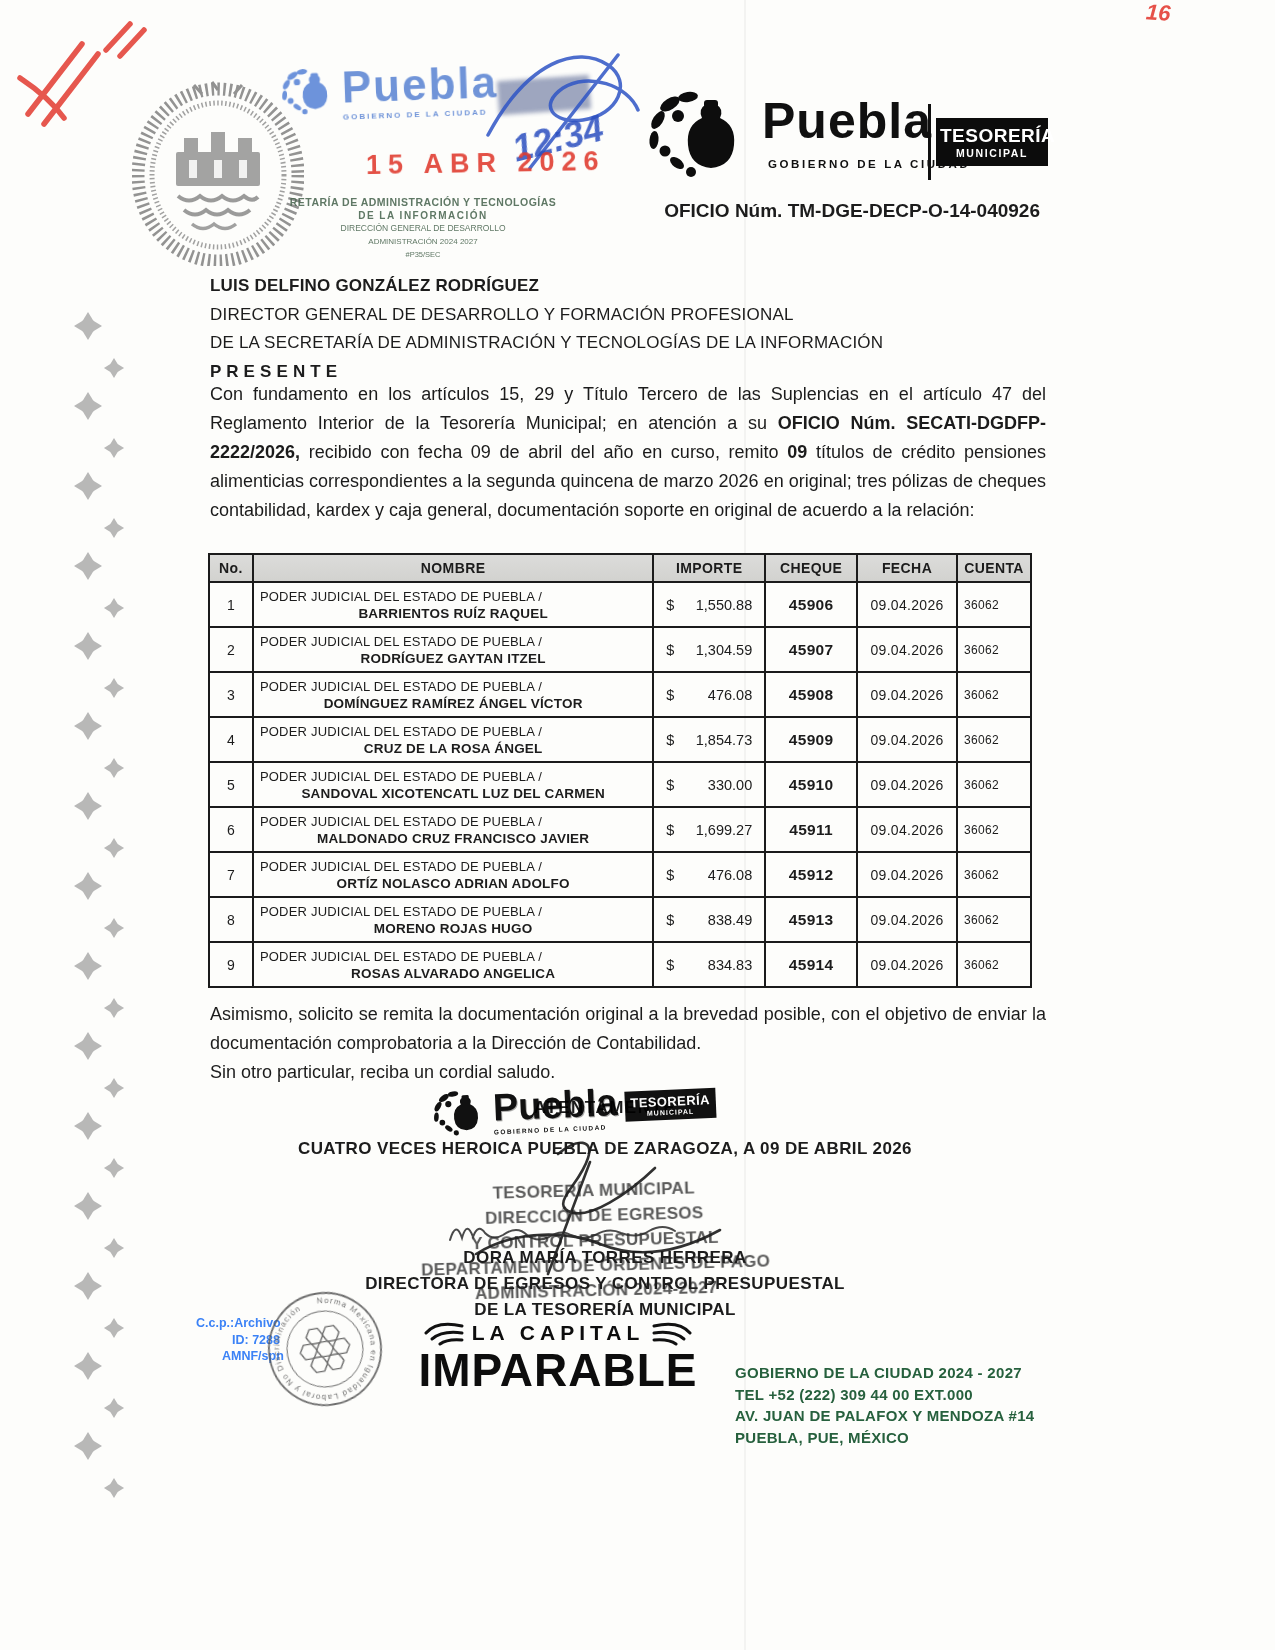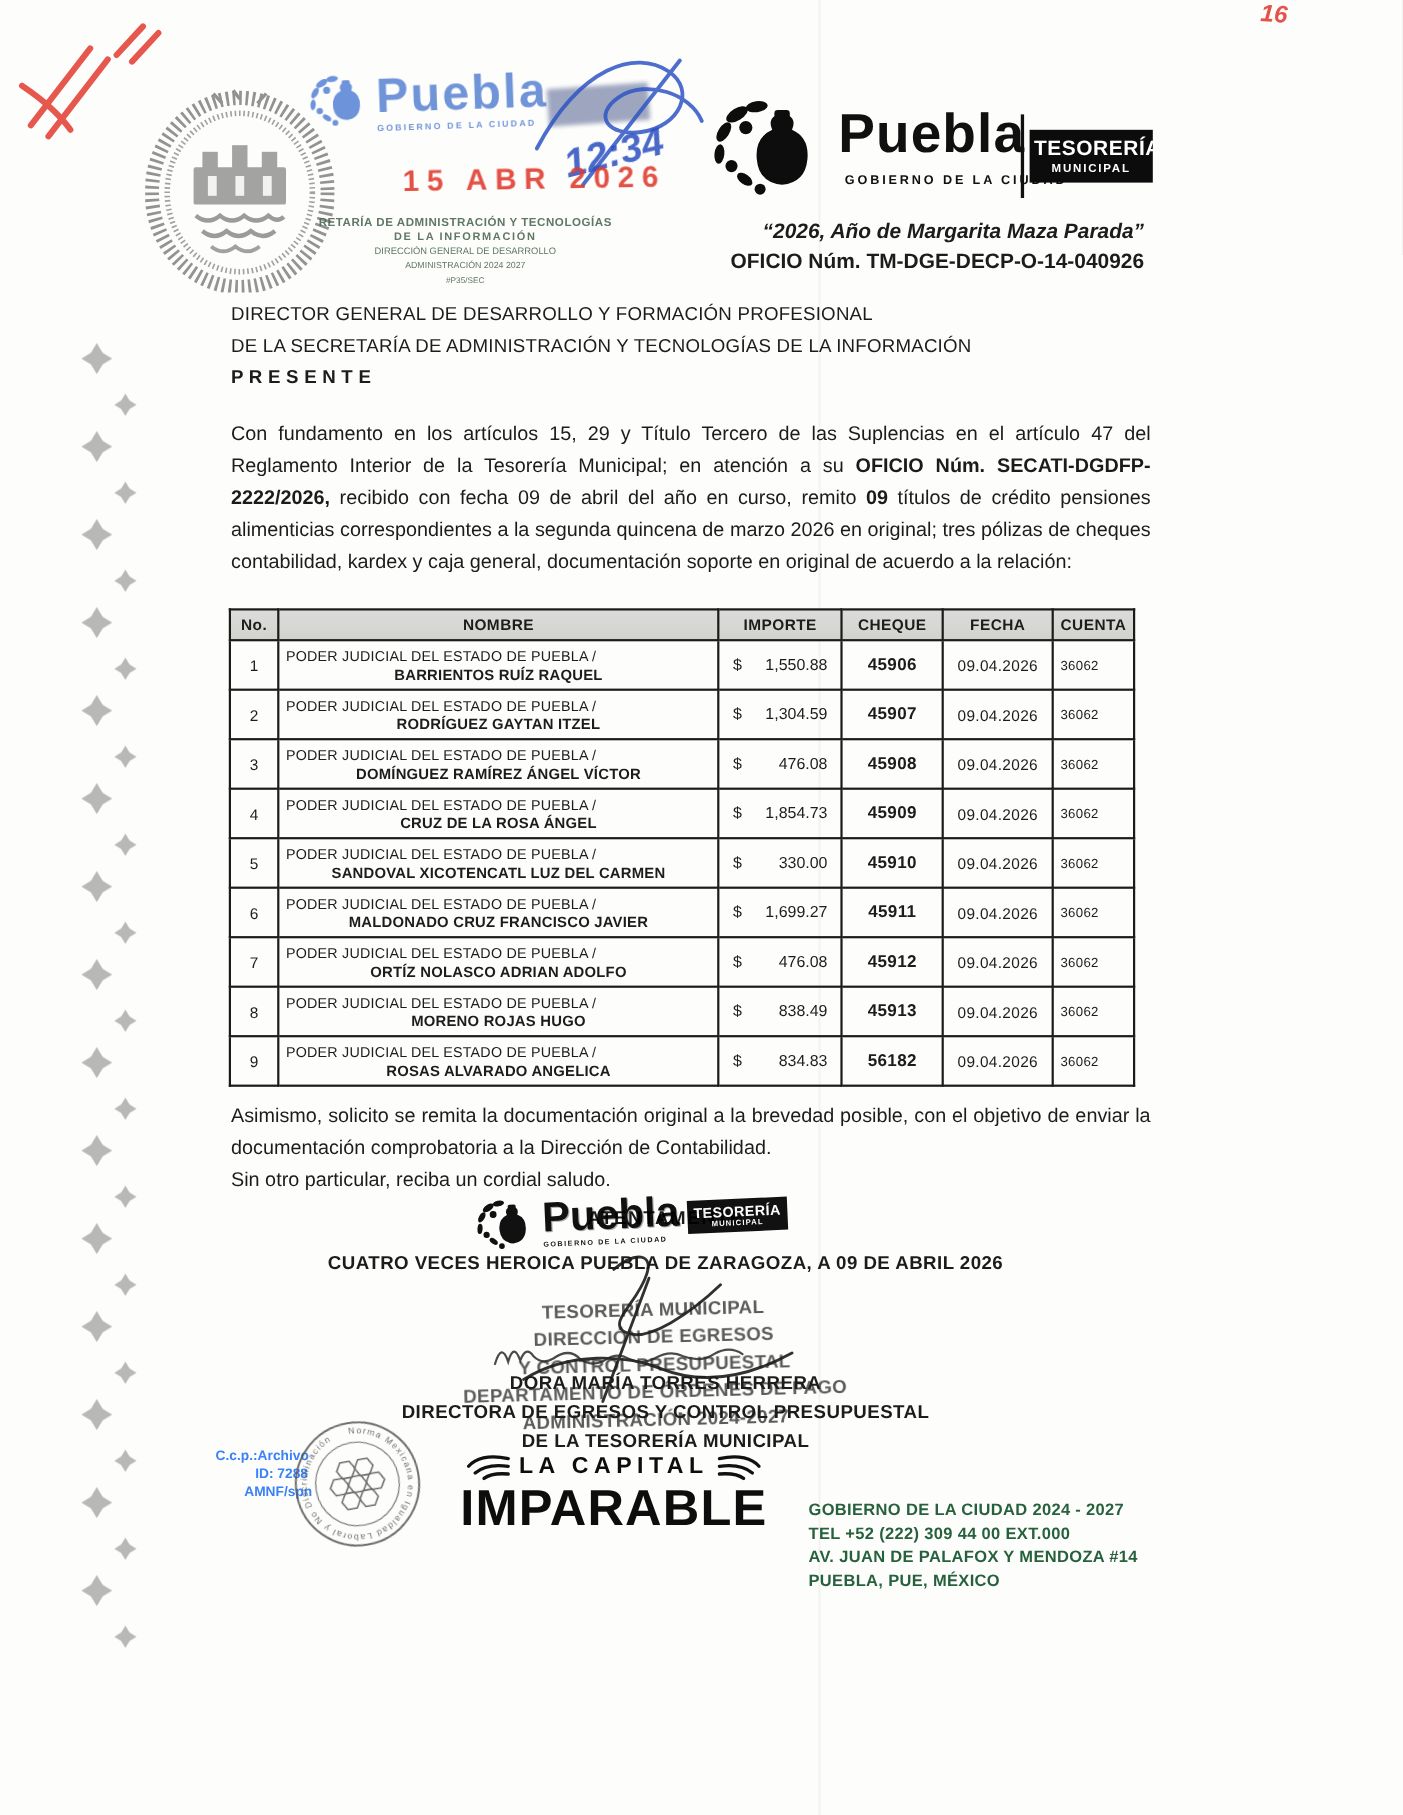--- a/index.html
+++ b/index.html
@@ -210,26 +210,26 @@
       <use href="#talavera-g"></use>
     </svg>
   <div class="abs hdr-brand">Puebla</div>
   <div class="abs hdr-tagline">GOBIERNO DE LA CIUDAD</div>
   <div class="abs hdr-divider"></div>
   <div class="abs hdr-badge">
     <div class="b1">TESORERÍA</div>
     <div class="b2">MUNICIPAL</div>
   </div>
   <div class="abs legend-box">
-    <div class="year">“2026, Año de Margarita Maza Parada”</div>
     <div class="ofi">OFICIO Núm. TM-DGE-DECP-O-14-040926</div>
   </div>
   <div class="abs corner-mark">16</div>
 
   <div class="abs recipient">
+    <div class="bold">LUIS DELFINO GONZÁLEZ RODRÍGUEZ</div>
     <div>DIRECTOR GENERAL DE DESARROLLO Y FORMACIÓN PROFESIONAL</div>
     <div>DE LA SECRETARÍA DE ADMINISTRACIÓN Y TECNOLOGÍAS DE LA INFORMACIÓN</div>
     <div class="bold">P R E S E N T E</div>
   </div>
 
   <p class="abs body-par"><span>Con fundamento en los artículos 15, 29 y Título Tercero de las Suplencias en el artículo 47 del Reglamento Interior de la Tesorería Municipal; en atención a su </span><span class="bold">OFICIO Núm. SECATI-DGDFP-2222/2026,</span><span> recibido con fecha 09 de abril del año en curso, remito </span><span class="bold">09</span><span> títulos de crédito pensiones alimenticias correspondientes a la segunda quincena de marzo 2026 en original; tres pólizas de cheques contabilidad, kardex y caja general, documentación soporte en original de acuerdo a la relación:</span></p>
 
   <table class="abs doc-table">
     <colgroup>
       <col style="width:44px">
@@ -383,21 +383,21 @@
         <td>
           <div class="cell-entity">PODER JUDICIAL DEL ESTADO DE PUEBLA /</div>
           <div class="cell-person">ROSAS ALVARADO ANGELICA</div>
         </td>
         <td class="c-importe">
             <div class="wrap">
           <span>$</span>
           <span>834.83</span>
             </div>
           </td>
-        <td class="c-cheque">56182</td>
+        <td class="c-cheque">45914</td>
         <td class="c-fecha">09.04.2026</td>
         <td class="c-cuenta">36062</td>
       </tr>
     </tbody>
   </table>
 
   <div class="abs closing">
     <p>Asimismo, solicito se remita la documentación original a la brevedad posible, con el objetivo de enviar la documentación comprobatoria a la Dirección de Contabilidad.</p>
     <p>Sin otro particular, reciba un cordial saludo.</p>
   </div>

